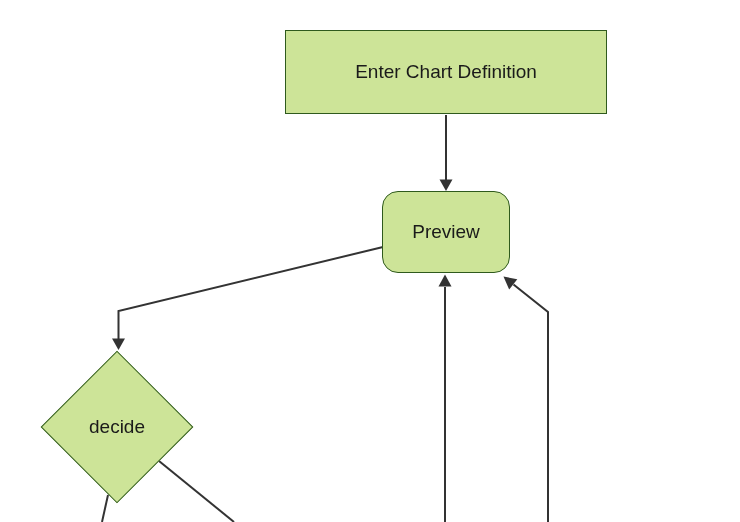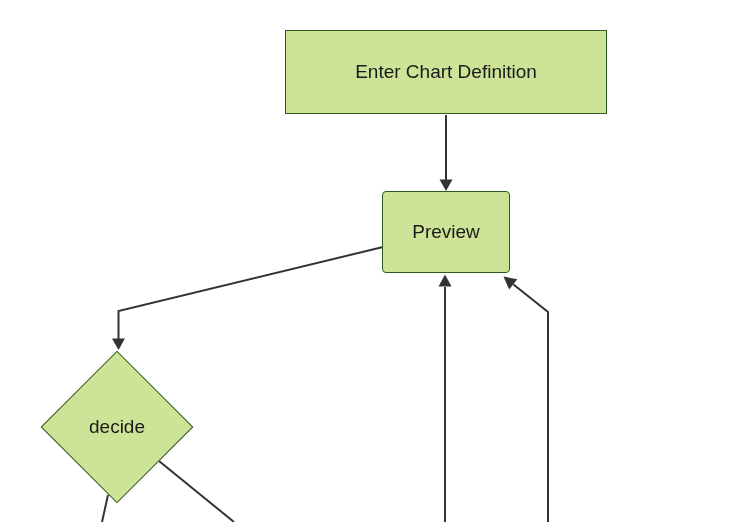--- a/index.html
+++ b/index.html
@@ -40,21 +40,21 @@
     left: 285px;
     top: 30px;
     width: 322px;
     height: 84px;
   }
   .node-rounded {
     left: 382px;
     top: 191px;
     width: 128px;
     height: 82px;
-    border-radius: 4px;
+    border-radius: 16px;
   }
   .node-diamond {
     left: 63px;
     top: 373px;
     width: 108px;
     height: 108px;
     transform: rotate(45deg);
   }
   .node-diamond .diamond-label {
     transform: rotate(-45deg);

